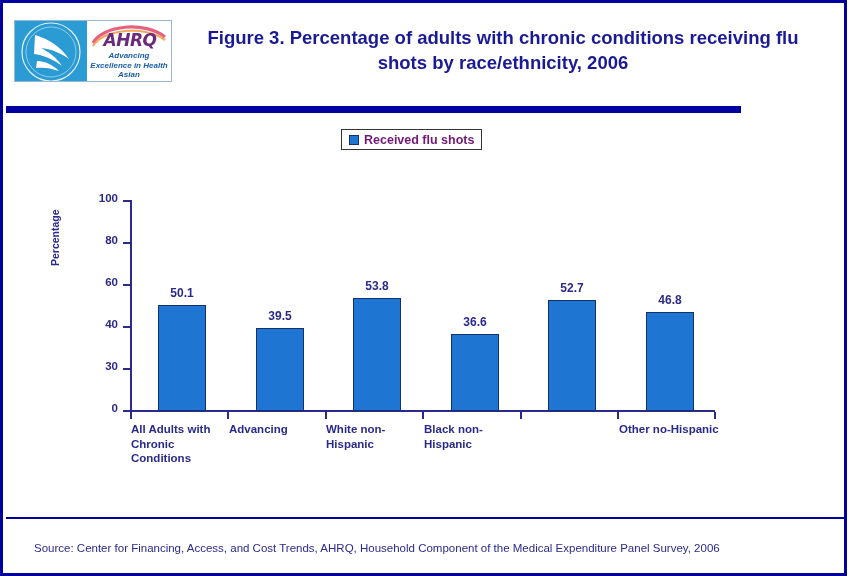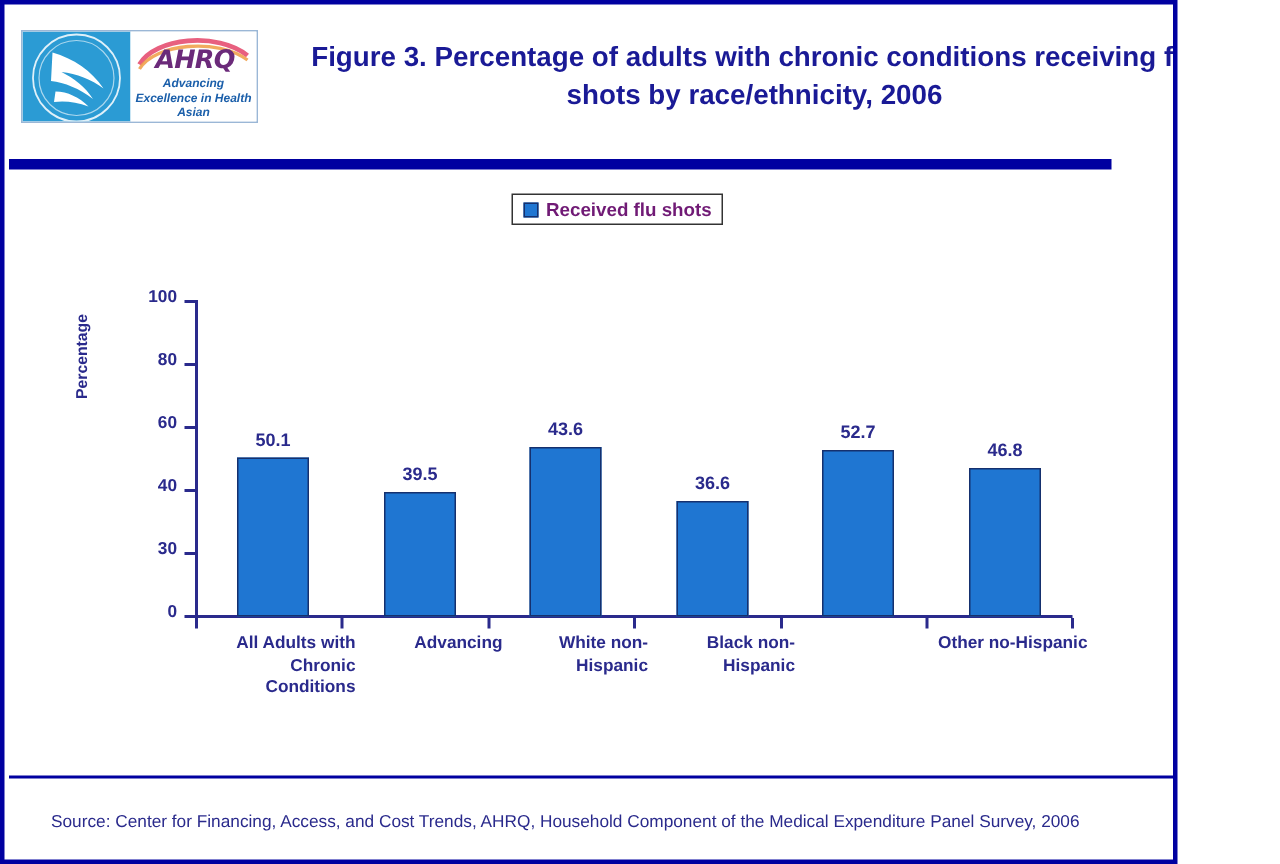--- a/index.html
+++ b/index.html
@@ -5,21 +5,21 @@
   html, body {
     margin: 0;
     padding: 0;
     background: #ffffff;
   }
   body {
     font-family: "Liberation Sans", sans-serif;
   }
   .page {
     position: relative;
-    width: 785px;
+    width: 847px;
     height: 576px;
     box-sizing: border-box;
     background: #ffffff;
     border: 3px solid #0000a0;
     overflow: hidden;
   }
 
   
   .header {
     position: absolute;
@@ -217,21 +217,21 @@
     font-family: "Liberation Sans", sans-serif;
     font-weight: bold;
     font-size: 12px;
     color: #2a2a8c;
     white-space: nowrap;
   }
   .cat-label {
     position: absolute;
     top: 419px;
     width: 106px;
-    text-align: right;
+    text-align: left;
     font-family: "Liberation Sans", sans-serif;
     font-weight: bold;
     font-size: 11.5px;
     line-height: 14.5px;
     color: #2a2a8c;
   }
 
   
   .footer-rule {
     position: absolute;
@@ -322,21 +322,21 @@
     <div class="xtick" style="left:711px;"></div>
 
     <div class="plot">
       <div class="bar" style="left:28px; height:105.7px;">
         <span class="bar-value">50.1</span>
       </div>
       <div class="bar" style="left:126px; height:83.3px;">
         <span class="bar-value">39.5</span>
       </div>
       <div class="bar" style="left:223px; height:113.5px;">
-        <span class="bar-value">43.6</span>
+        <span class="bar-value">53.8</span>
       </div>
       <div class="bar" style="left:321px; height:77.2px;">
         <span class="bar-value">36.6</span>
       </div>
       <div class="bar" style="left:418px; height:111.2px;">
         <span class="bar-value">52.7</span>
       </div>
       <div class="bar" style="left:516px; height:98.7px;">
         <span class="bar-value">46.8</span>
       </div>

